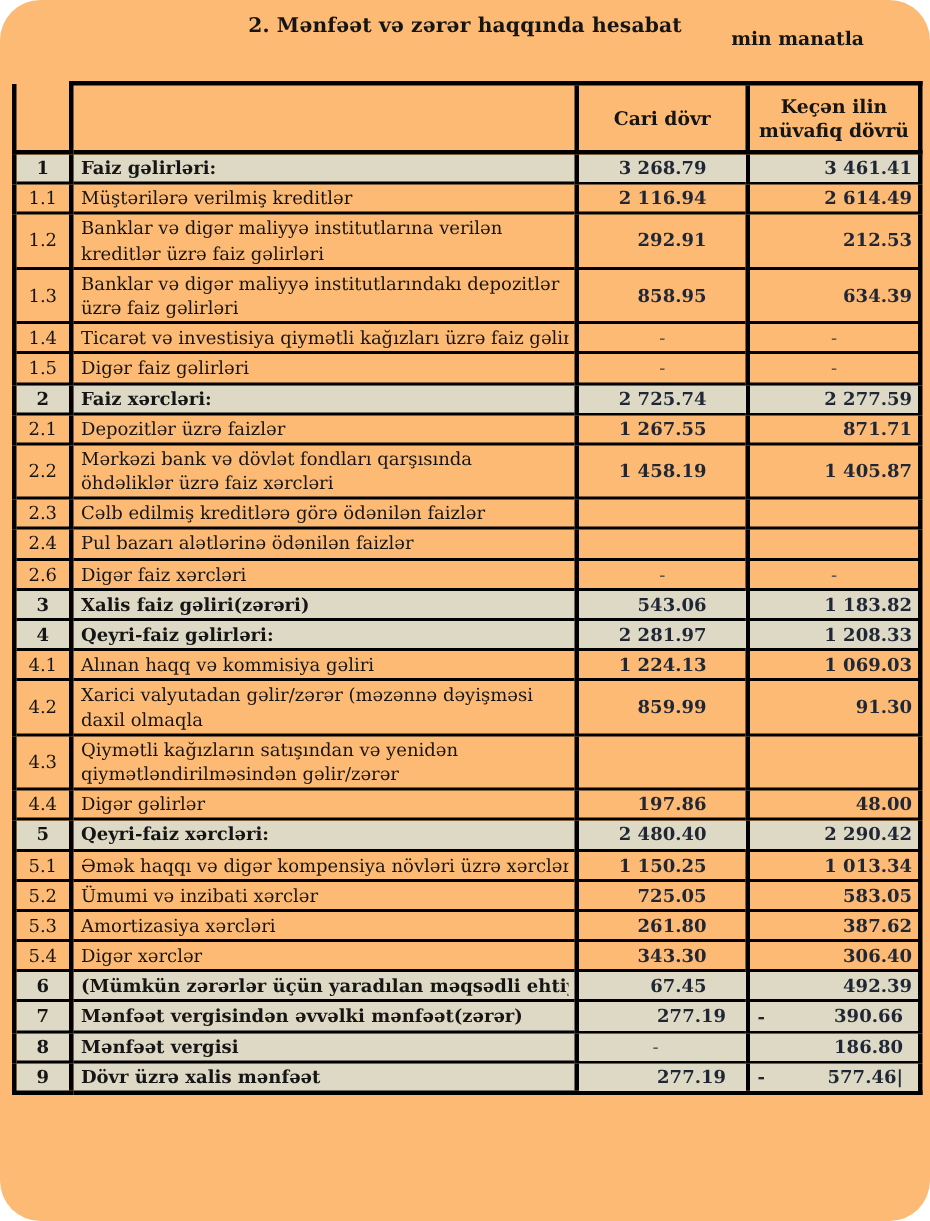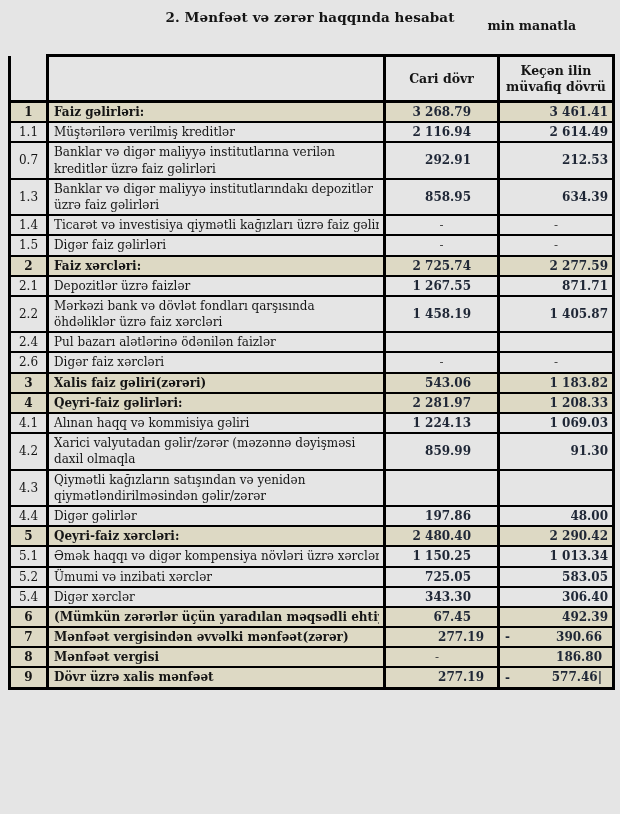--- a/index.html
+++ b/index.html
@@ -1,22 +1,23 @@
 <!DOCTYPE html>
 <html><head>
 <meta charset="utf-8">
 <style>
   html,body{margin:0;padding:0;background:#ffffff;}
   .sheet{
     position:relative;
     width:620px;height:814px;
-    background:#e5e5e5;
+    background:#fdba74;
     font-family:"DejaVu Serif","Liberation Serif",serif;
     color:#151515;
     overflow:hidden;
+    border-radius:27px;
   }
   .doc-title{
     position:absolute;top:9px;left:0;right:0;
     text-align:center;
     font-size:13.5px;font-weight:bold;
     letter-spacing:.1px;
   }
   .unit-note{
     position:absolute;top:18px;left:0;width:576px;
     text-align:right;
@@ -109,21 +110,21 @@
         </tr>
         <tr>
           <td class="col-no">1.1</td>
           <td class="col-label">
             <div>Müştərilərə verilmiş kreditlər</div>
           </td>
           <td class="col-cur val">2 116.94</td>
           <td class="col-prev val">2 614.49</td>
         </tr>
         <tr>
-          <td class="col-no">0.7</td>
+          <td class="col-no">1.2</td>
           <td class="col-label">
             <div>Banklar və digər maliyyə institutlarına verilən kreditlər üzrə faiz gəlirləri</div>
           </td>
           <td class="col-cur val">292.91</td>
           <td class="col-prev val">212.53</td>
         </tr>
         <tr>
           <td class="col-no">1.3</td>
           <td class="col-label">
             <div>Banklar və digər maliyyə institutlarındakı depozitlər üzrə faiz gəlirləri</div>
@@ -165,20 +166,28 @@
         </tr>
         <tr>
           <td class="col-no">2.2</td>
           <td class="col-label">
             <div>Mərkəzi bank və dövlət fondları qarşısında öhdəliklər üzrə faiz xərcləri</div>
           </td>
           <td class="col-cur val">1 458.19</td>
           <td class="col-prev val">1 405.87</td>
         </tr>
         <tr>
+          <td class="col-no">2.3</td>
+          <td class="col-label">
+            <div>Cəlb edilmiş kreditlərə görə ödənilən faizlər</div>
+          </td>
+          <td class="col-cur val"></td>
+          <td class="col-prev val"></td>
+        </tr>
+        <tr>
           <td class="col-no">2.4</td>
           <td class="col-label">
             <div>Pul bazarı alətlərinə ödənilən faizlər</div>
           </td>
           <td class="col-cur val"></td>
           <td class="col-prev val"></td>
         </tr>
         <tr>
           <td class="col-no">2.6</td>
           <td class="col-label">
@@ -251,20 +260,28 @@
           <td class="col-cur val">1 150.25</td>
           <td class="col-prev val">1 013.34</td>
         </tr>
         <tr>
           <td class="col-no">5.2</td>
           <td class="col-label">
             <div>Ümumi və inzibati xərclər</div>
           </td>
           <td class="col-cur val">725.05</td>
           <td class="col-prev val">583.05</td>
+        </tr>
+        <tr>
+          <td class="col-no">5.3</td>
+          <td class="col-label">
+            <div>Amortizasiya xərcləri</div>
+          </td>
+          <td class="col-cur val">261.80</td>
+          <td class="col-prev val">387.62</td>
         </tr>
         <tr>
           <td class="col-no">5.4</td>
           <td class="col-label">
             <div>Digər xərclər</div>
           </td>
           <td class="col-cur val">343.30</td>
           <td class="col-prev val">306.40</td>
         </tr>
         <tr class="section">

